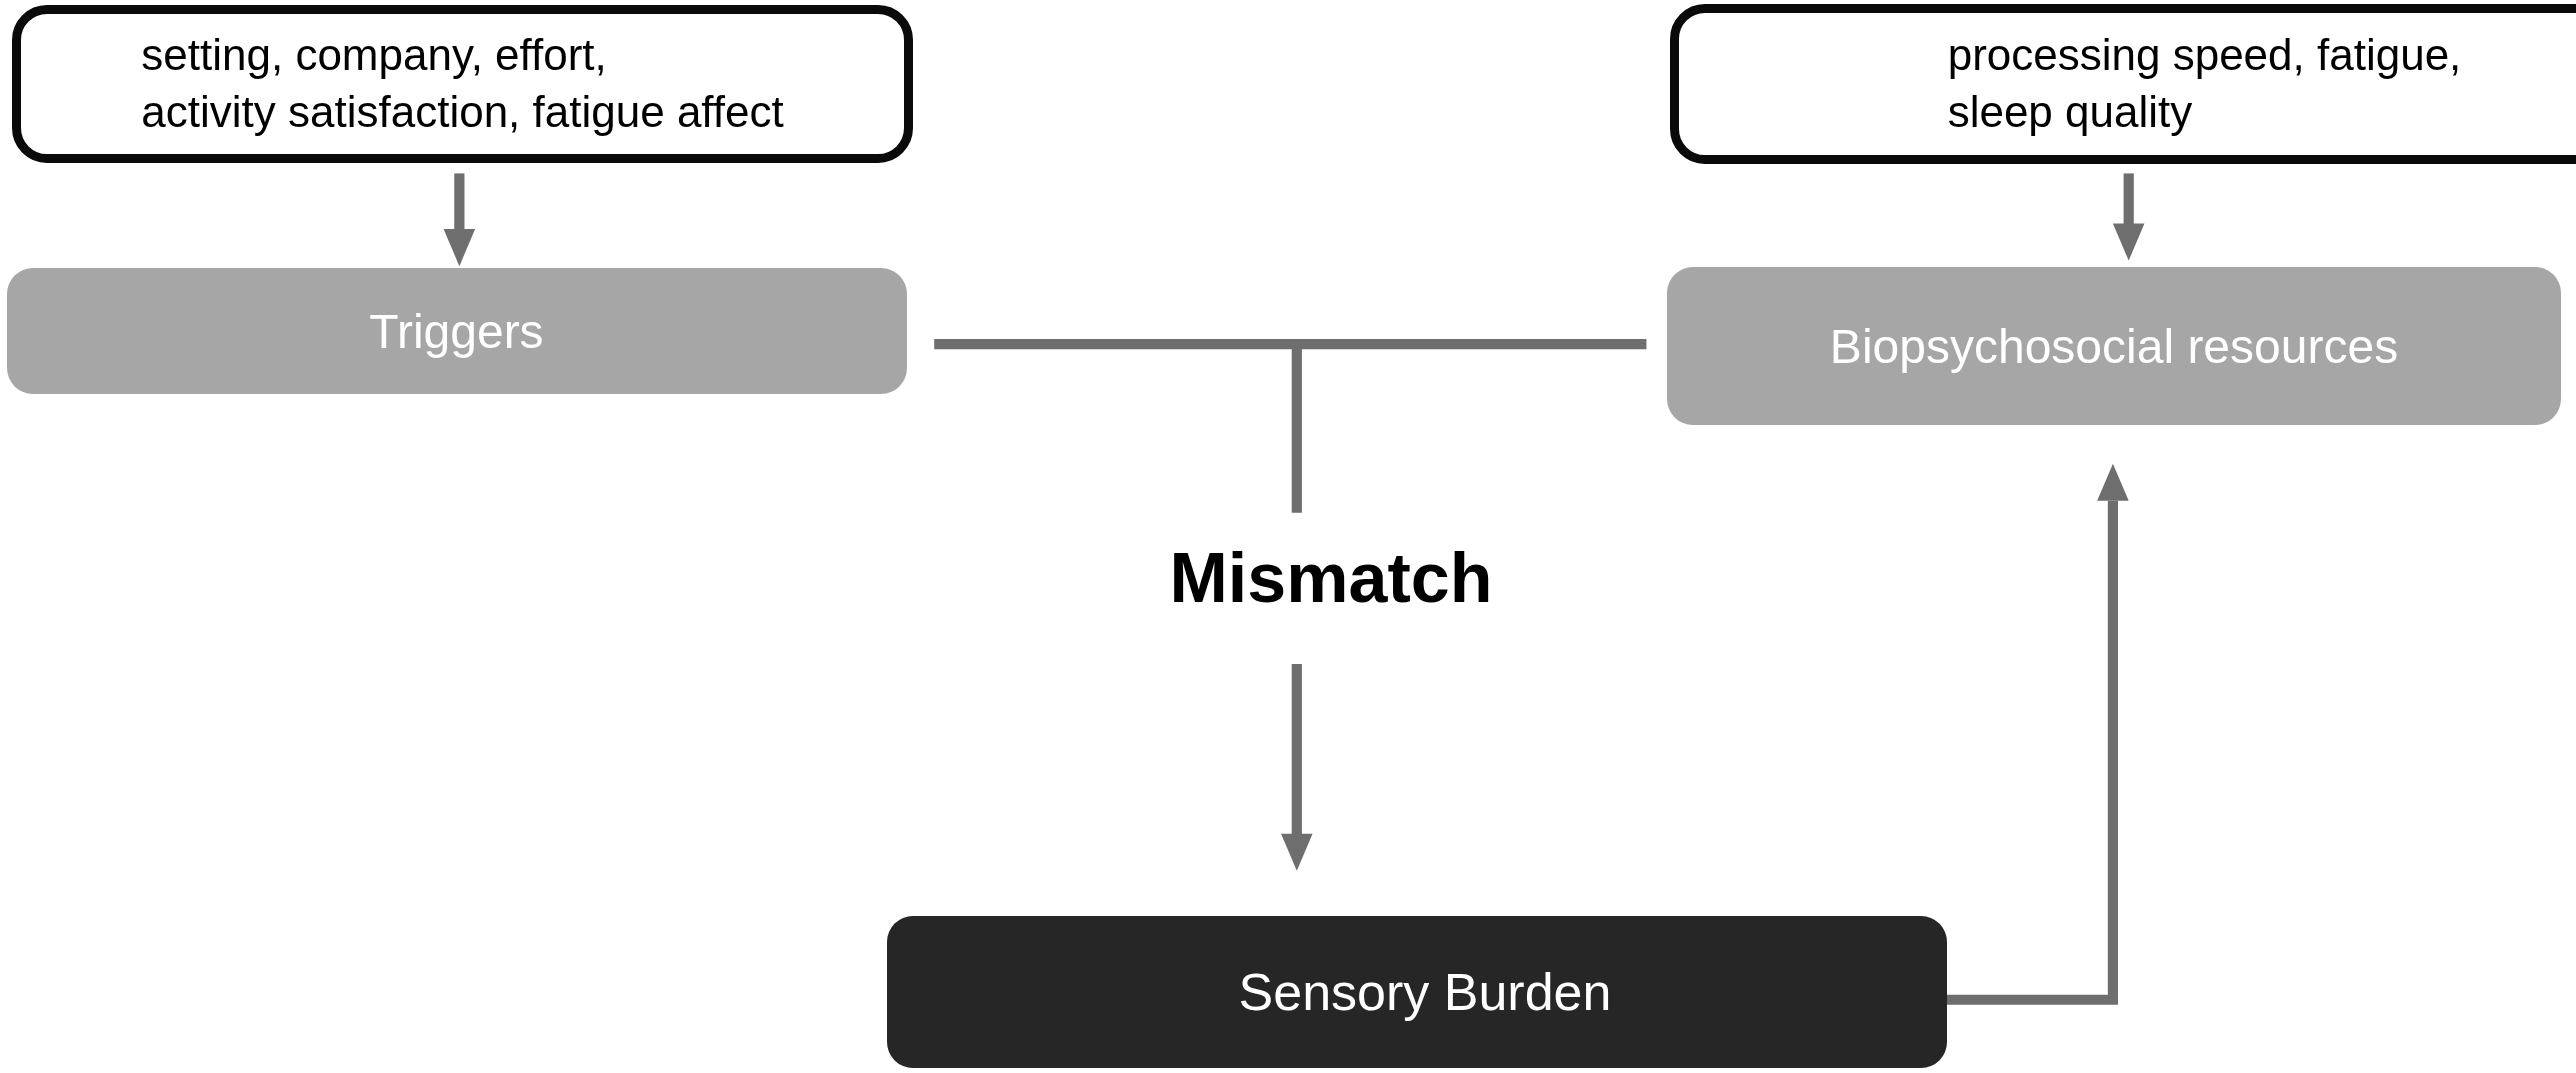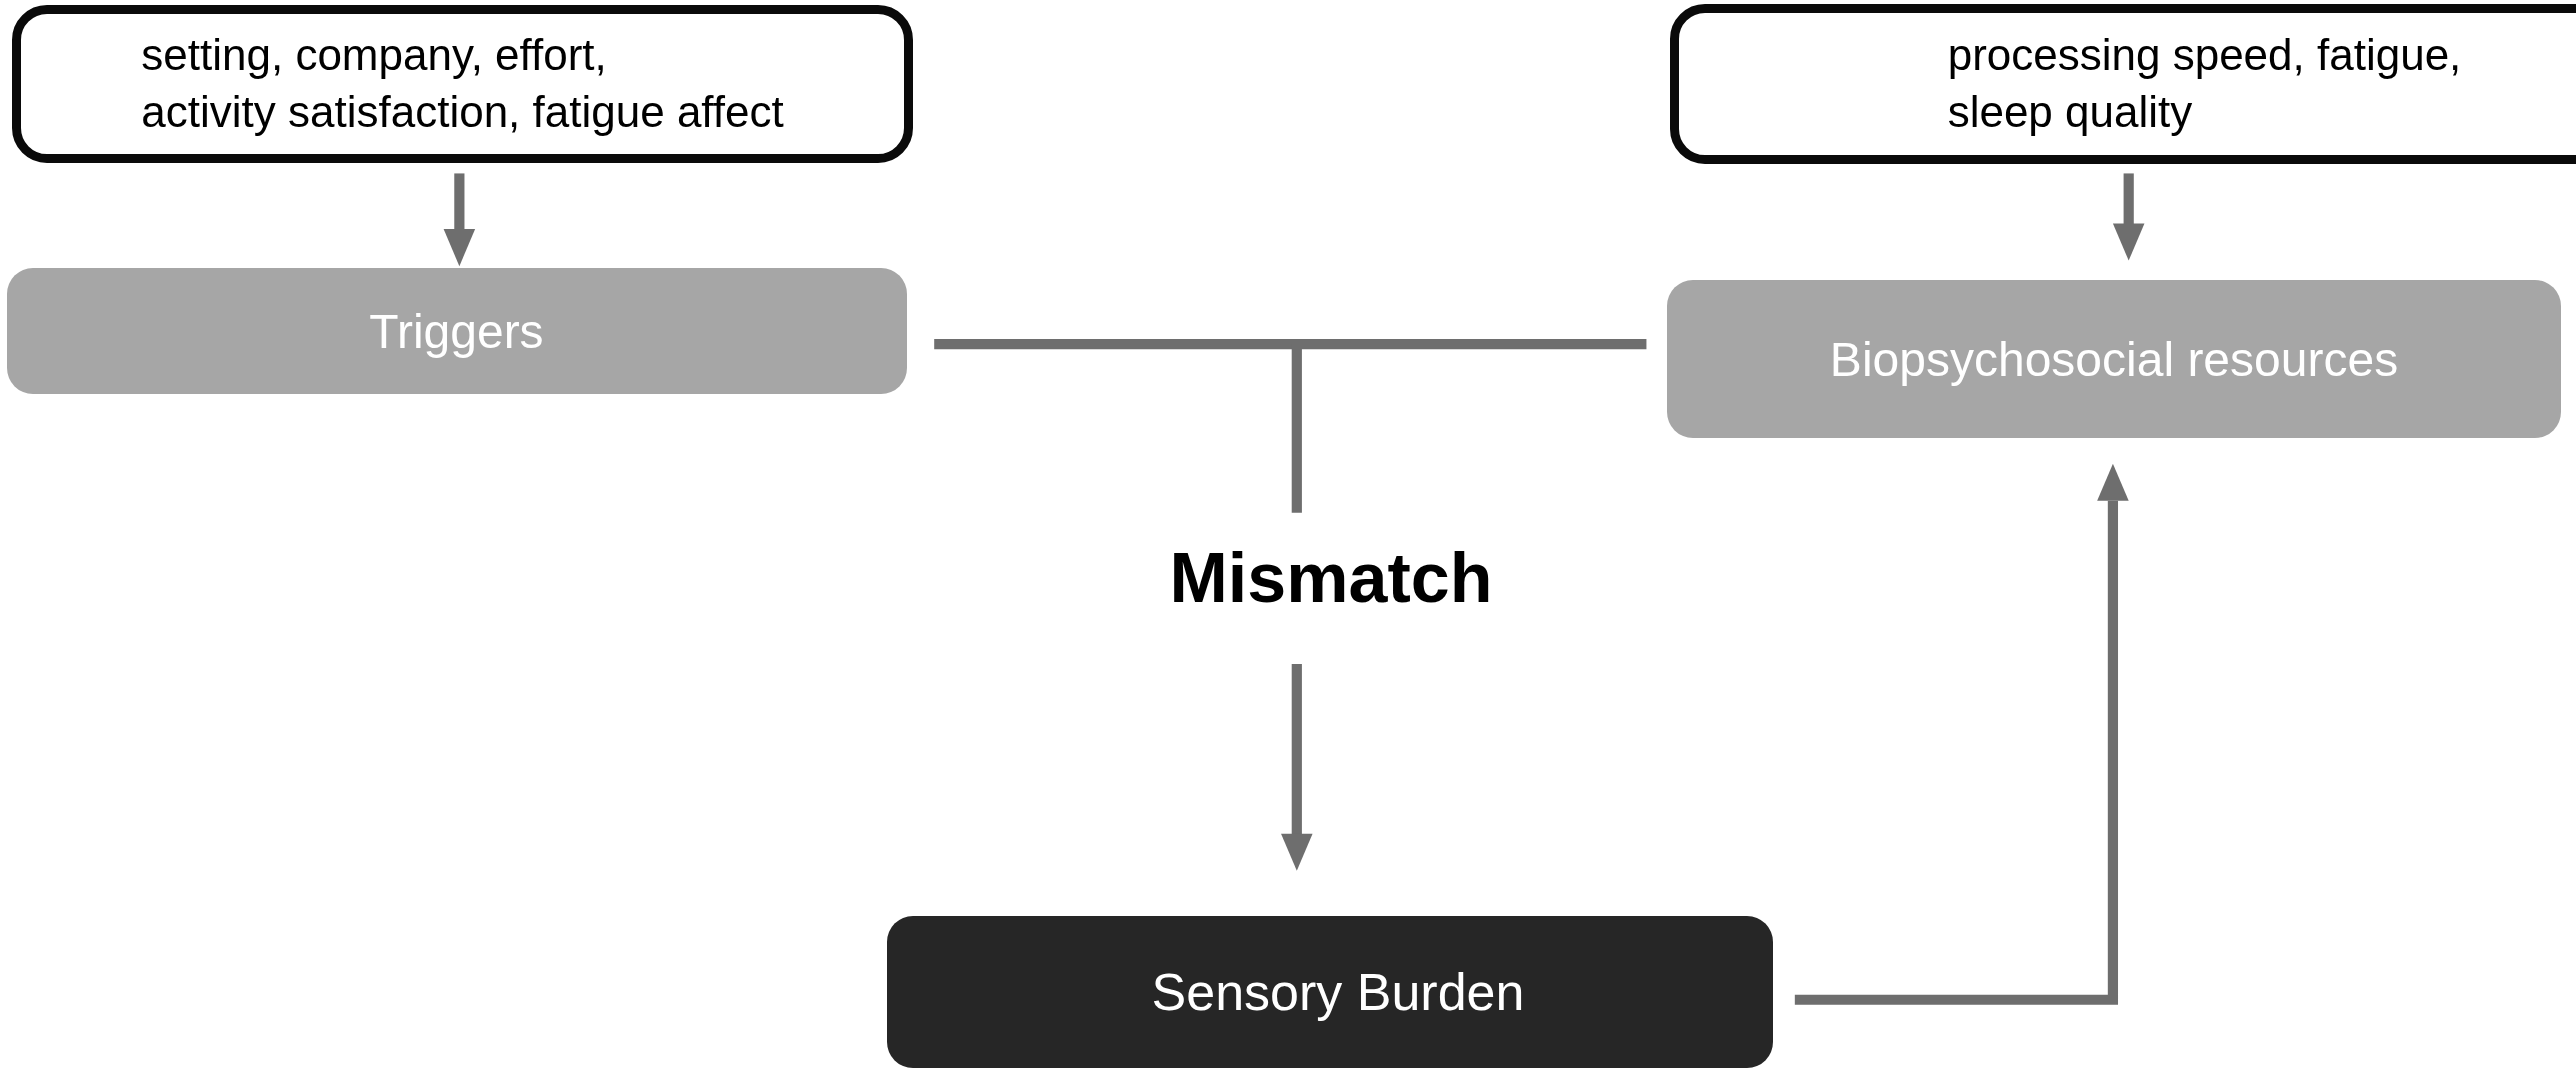--- a/index.html
+++ b/index.html
@@ -108,24 +108,24 @@
     <div>
       <div>processing speed, fatigue,</div>
       <div>sleep quality</div>
     </div>
   </div>
 
   <div class="node gray-box" style="left:6.5px; top:268px; width:900px; height:126px;">
     <span>Triggers</span>
   </div>
 
-  <div class="node gray-box" style="left:1667px; top:267px; width:894px; height:158px;margin-top:13px;">
+  <div class="node gray-box" style="left:1667px; top:267px; width:894px; height:158px;">
     <span>Biopsychosocial resources</span>
   </div>
 
   <div class="mismatch-label">Mismatch</div>
 
-  <div class="node dark-box" style="left:887px; top:916px; width:886px; height:152px;padding-left:16px;">
+  <div class="node dark-box" style="left:887px; top:916px; width:1060px; height:152px;padding-left:16px;">
     <span>Sensory Burden</span>
   </div>
 
 </div>
 
 
 </body></html>

